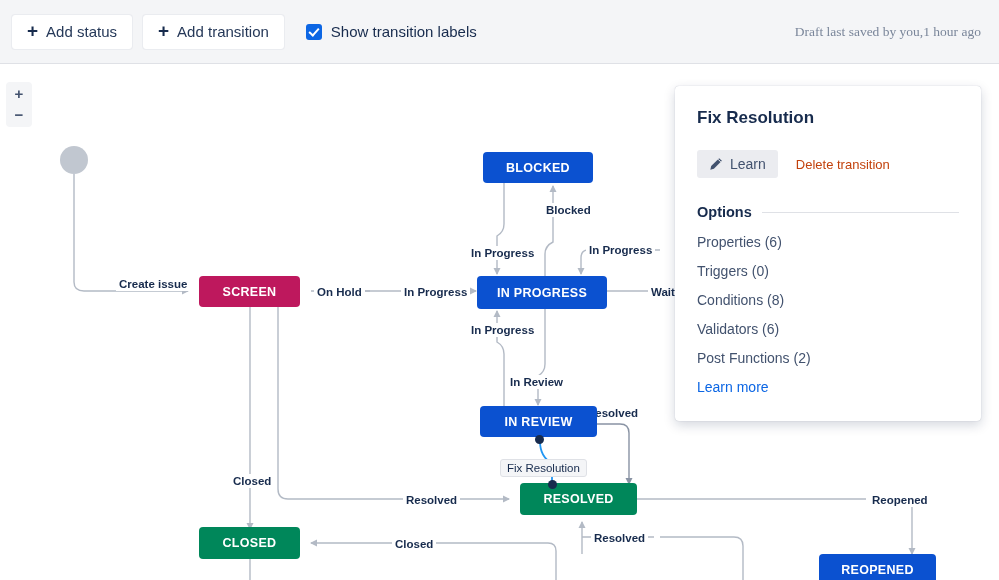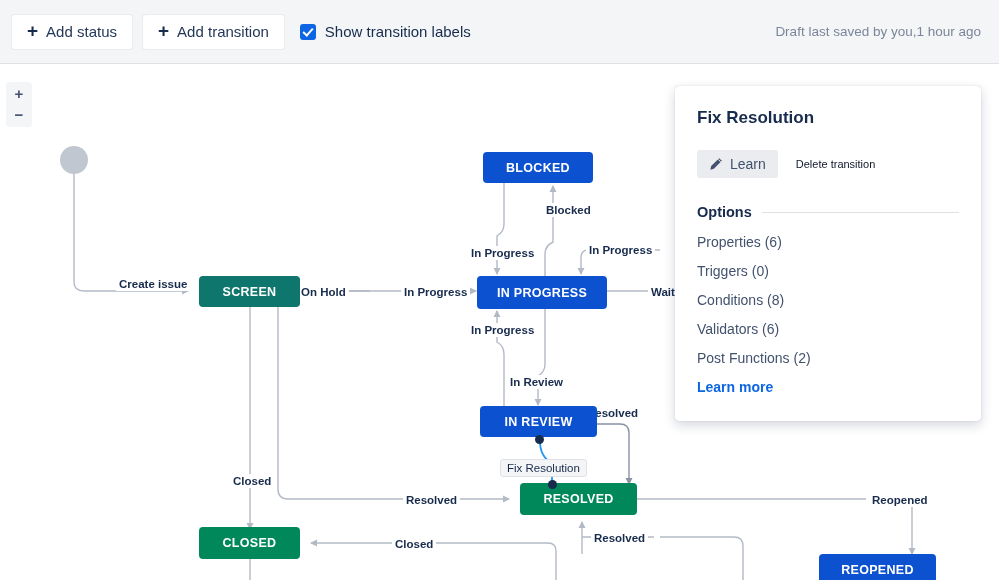--- a/index.html
+++ b/index.html
@@ -29,35 +29,35 @@
     font-size:15px;color:#253858;cursor:pointer;
     box-shadow:0 0 0 1px rgba(9,30,66,.04);
     white-space:nowrap;
   }
   .tbtn .plus{
     font-size:19px;line-height:1;font-weight:700;color:#172b4d;
     position:relative;top:-1px;
   }
   .chkwrap{
     display:inline-flex;align-items:center;gap:9px;
-    margin-left:5px;cursor:pointer;user-select:none;
+    margin-left:11px;cursor:pointer;user-select:none;
   }
   .chkbox{
     width:16px;height:16px;border-radius:3px;background:#0c66e4;
     position:relative;flex:none;
   }
   .chkbox::after{
     content:"";position:absolute;left:5px;top:2px;
     width:4px;height:8px;border:solid #fff;border-width:0 2px 2px 0;
     transform:rotate(42deg);
   }
   .chklabel{font-size:15px;color:#172b4d;}
   .saved{
     margin-left:auto;font-size:13.5px;color:#7a869a;
-    padding-right:6px;white-space:nowrap;
+    padding-right:6px;white-space:nowrap;font-family:Liberation Serif, serif;
   }
 
   
   .canvas{
     position:absolute;left:0;top:64px;width:999px;height:516px;
     background:#ffffff;overflow:hidden;
   }
   .canvas svg{position:absolute;left:0;top:0;}
 
   
@@ -75,21 +75,21 @@
 
   
   .node{
     position:absolute;border-radius:4px;
     display:flex;align-items:center;justify-content:center;
     font-size:12.5px;font-weight:bold;letter-spacing:.3px;
     color:#ffffff;box-sizing:border-box;cursor:pointer;
     text-transform:uppercase;
     z-index:3;
   }
-  .n-screen{background:#0f766e;}
+  .n-screen{background:#be185d;}
   .n-blue{background:#0b51d0;}
   .n-green{background:#00875a;}
 
   .startnode{
     position:absolute;width:28px;height:28px;border-radius:50%;
     background:#c1c7d0;z-index:3;cursor:pointer;
   }
 
   
   .elabel{
@@ -119,30 +119,30 @@
   .panel h2{
     margin:0 0 22px 0;font-size:17px;font-weight:bold;color:#172b4d;
   }
   .prow{display:flex;align-items:center;gap:18px;margin-bottom:26px;}
   .editbtn{
     display:inline-flex;align-items:center;gap:7px;
     background:#ebecf0;border:none;border-radius:3px;
     padding:6px 12px;font-size:14px;color:#42526e;cursor:pointer;
     font-family:inherit;
   }
-  .dellink{font-size:11px;color:#0f172a;cursor:pointer;}
+  .dellink{font-size:13px;color:#c2410c;cursor:pointer;}
   .opthead{
     display:flex;align-items:center;gap:10px;
     font-size:14.5px;font-weight:bold;color:#172b4d;margin-bottom:14px;
   }
   .opthead .rule{flex:1;height:1px;background:#dfe1e6;}
   .optitem{
     font-size:14px;color:#42526e;margin-bottom:13px;cursor:pointer;
   }
-  .optlink{font-size:14px;color:#0c66e4;cursor:pointer;font-weight:bold;}
+  .optlink{font-size:14px;color:#0c66e4;cursor:pointer;}
 </style>
 </head>
 <body>
 
 <div id="app">
 
   <div class="toolbar">
     <button class="tbtn">
       <span class="plus">+</span>
       <span>Add status</span>
@@ -223,21 +223,21 @@
 
     <div class="node n-blue" style="left:480px;top:342px;width:117px;height:31px;">IN REVIEW</div>
 
     <div class="node n-green" style="left:520px;top:419px;width:117px;height:32px;">RESOLVED</div>
 
     <div class="node n-green" style="left:199px;top:463px;width:101px;height:32px;">CLOSED</div>
 
     <div class="node n-blue" style="left:819px;top:490px;width:117px;height:32px;">REOPENED</div>
 
     <div class="elabel" style="left:116px;top:213px;">Create issue</div>
-    <div class="elabel" style="left:298px;top:221px;">On Hold</div>
+    <div class="elabel" style="left:314px;top:221px;">On Hold</div>
     <div class="elabel" style="left:401px;top:221px;">In Progress</div>
     <div class="elabel" style="left:543px;top:139px;">Blocked</div>
     <div class="elabel" style="left:468px;top:182px;">In Progress</div>
     <div class="elabel" style="left:586px;top:179px;">In Progress</div>
     <div class="elabel" style="left:468px;top:259px;">In Progress</div>
     <div class="elabel" style="left:648px;top:221px;">Waiti</div>
     <div class="elabel" style="left:507px;top:311px;">In Review</div>
     <div class="elabel" style="left:584px;top:342px;">Resolved</div>
     <div class="elabel" style="left:403px;top:429px;">Resolved</div>
     <div class="elabel" style="left:591px;top:467px;">Resolved</div>

